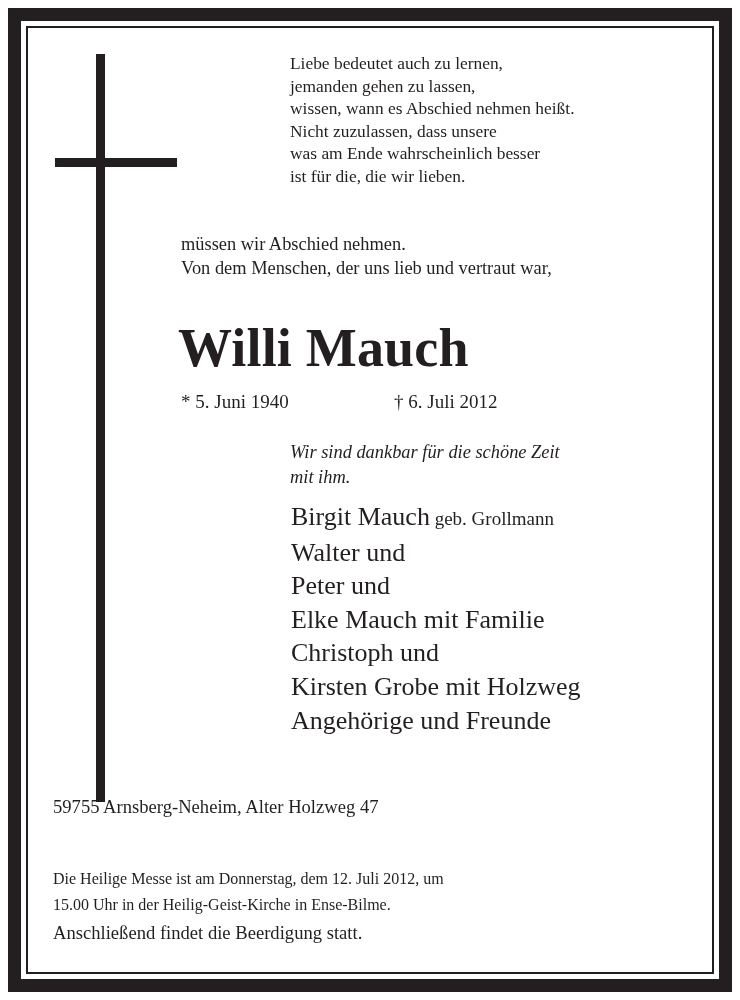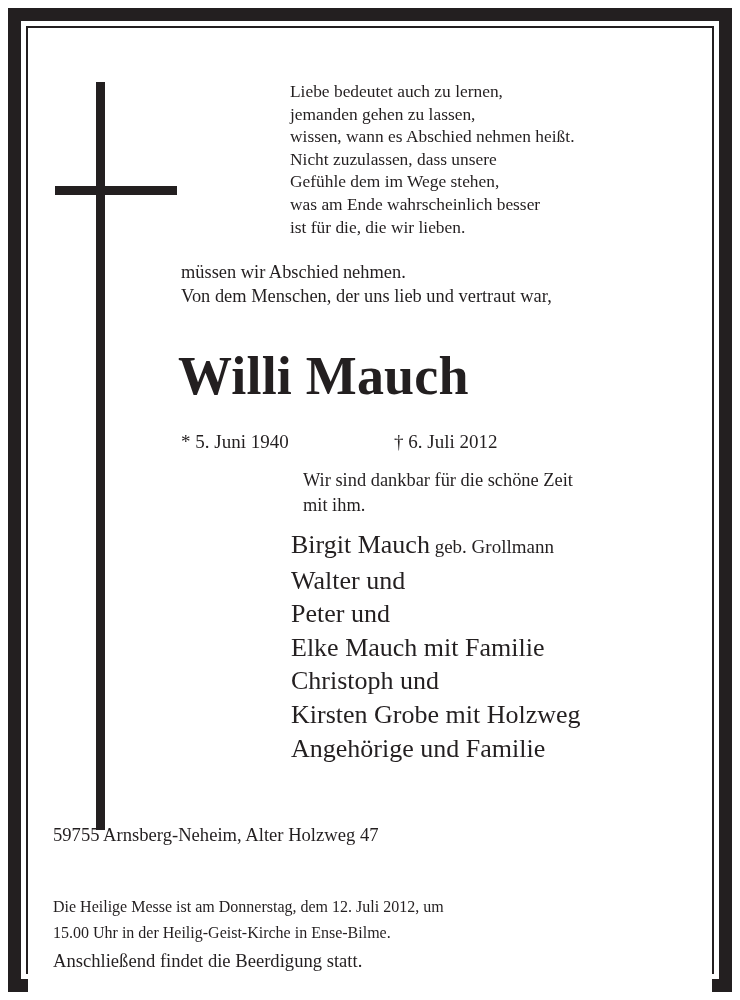--- a/index.html
+++ b/index.html
@@ -41,21 +41,20 @@
     box-sizing: border-box;
     border: 2px solid #231f20;
     background: #ffffff;
   }
   .canvas {
     position: absolute;
     left: 28px; top: 28px;
     width: 684px;
     height: 944px;
     background: #ffffff;
-    margin-top: 28px;
   }
 
   
   .cross {
     position: absolute;
     left: 27px;
     top: 26px;
     width: 122px;
     height: 748px;
   }
@@ -106,41 +105,42 @@
     line-height: 60px;
     letter-spacing: 0.2px;
     text-align: left;
     white-space: nowrap;
     font-weight: bold;
   }
 
   .dates {
     position: absolute;
     left: 153px;
-    top: 374px;
+    top: 362px;
     width: 530px;
     font-size: 19px;
     line-height: 24px;
   }
   .dates .birth {
     display: inline-block;
     width: 213px;
   }
   .dates .death {
     display: inline-block;
   }
 
   .thanks {
     position: absolute;
-    left: 275px;
+    left: 262px;
     top: 412px;
     width: 398px;
     font-size: 18.4px;
     line-height: 24.5px;
     text-align: justify;
+    font-style: italic;
   }
   .thanks .last-line {
     text-align: left;
   }
 
   .survivors {
     position: absolute;
     left: 263px;
     top: 472px;
     width: 410px;
@@ -197,21 +197,20 @@
     <div class="cross">
       <div class="cross-vertical"></div>
       <div class="cross-horizontal"></div>
     </div>
 
     <div class="poem">
       <div>Liebe bedeutet auch zu lernen,</div>
       <div>jemanden gehen zu lassen,</div>
       <div>wissen, wann es Abschied nehmen heißt.</div>
       <div>Nicht zuzulassen, dass unsere</div>
-      <div>Gefühle dem im Wege stehen,</div>
       <div>was am Ende wahrscheinlich besser</div>
       <div>ist für die, die wir lieben.</div>
     </div>
 
     <div class="intro">
       <div>müssen wir Abschied nehmen.</div>
       <div>Von dem Menschen, der uns lieb und vertraut war,</div>
     </div>
 
     <div class="name">Willi Mauch</div>
@@ -225,21 +224,21 @@
       <div class="last-line">mit ihm.</div>
     </div>
 
     <div class="survivors">
       <div><span>Birgit Mauch</span><span class="maiden"> geb. Grollmann</span></div>
       <div><span>Walter und</span></div>
       <div><span>Peter und</span></div>
       <div><span>Elke Mauch mit Familie</span></div>
       <div><span>Christoph und</span></div>
       <div><span>Kirsten Grobe mit Holzweg</span></div>
-      <div><span>Angehörige und Familie</span></div>
+      <div><span>Angehörige und Freunde</span></div>
     </div>
 
     <div class="address">59755 Arnsberg-Neheim, Alter Holzweg 47</div>
 
     <div class="service">
       <div>Die Heilige Messe ist am Donnerstag, dem 12. Juli 2012, um</div>
       <div class="last-line">15.00 Uhr in der Heilig-Geist-Kirche in Ense-Bilme.</div>
     </div>
 
     <div class="burial">Anschließend findet die Beerdigung statt.</div>

